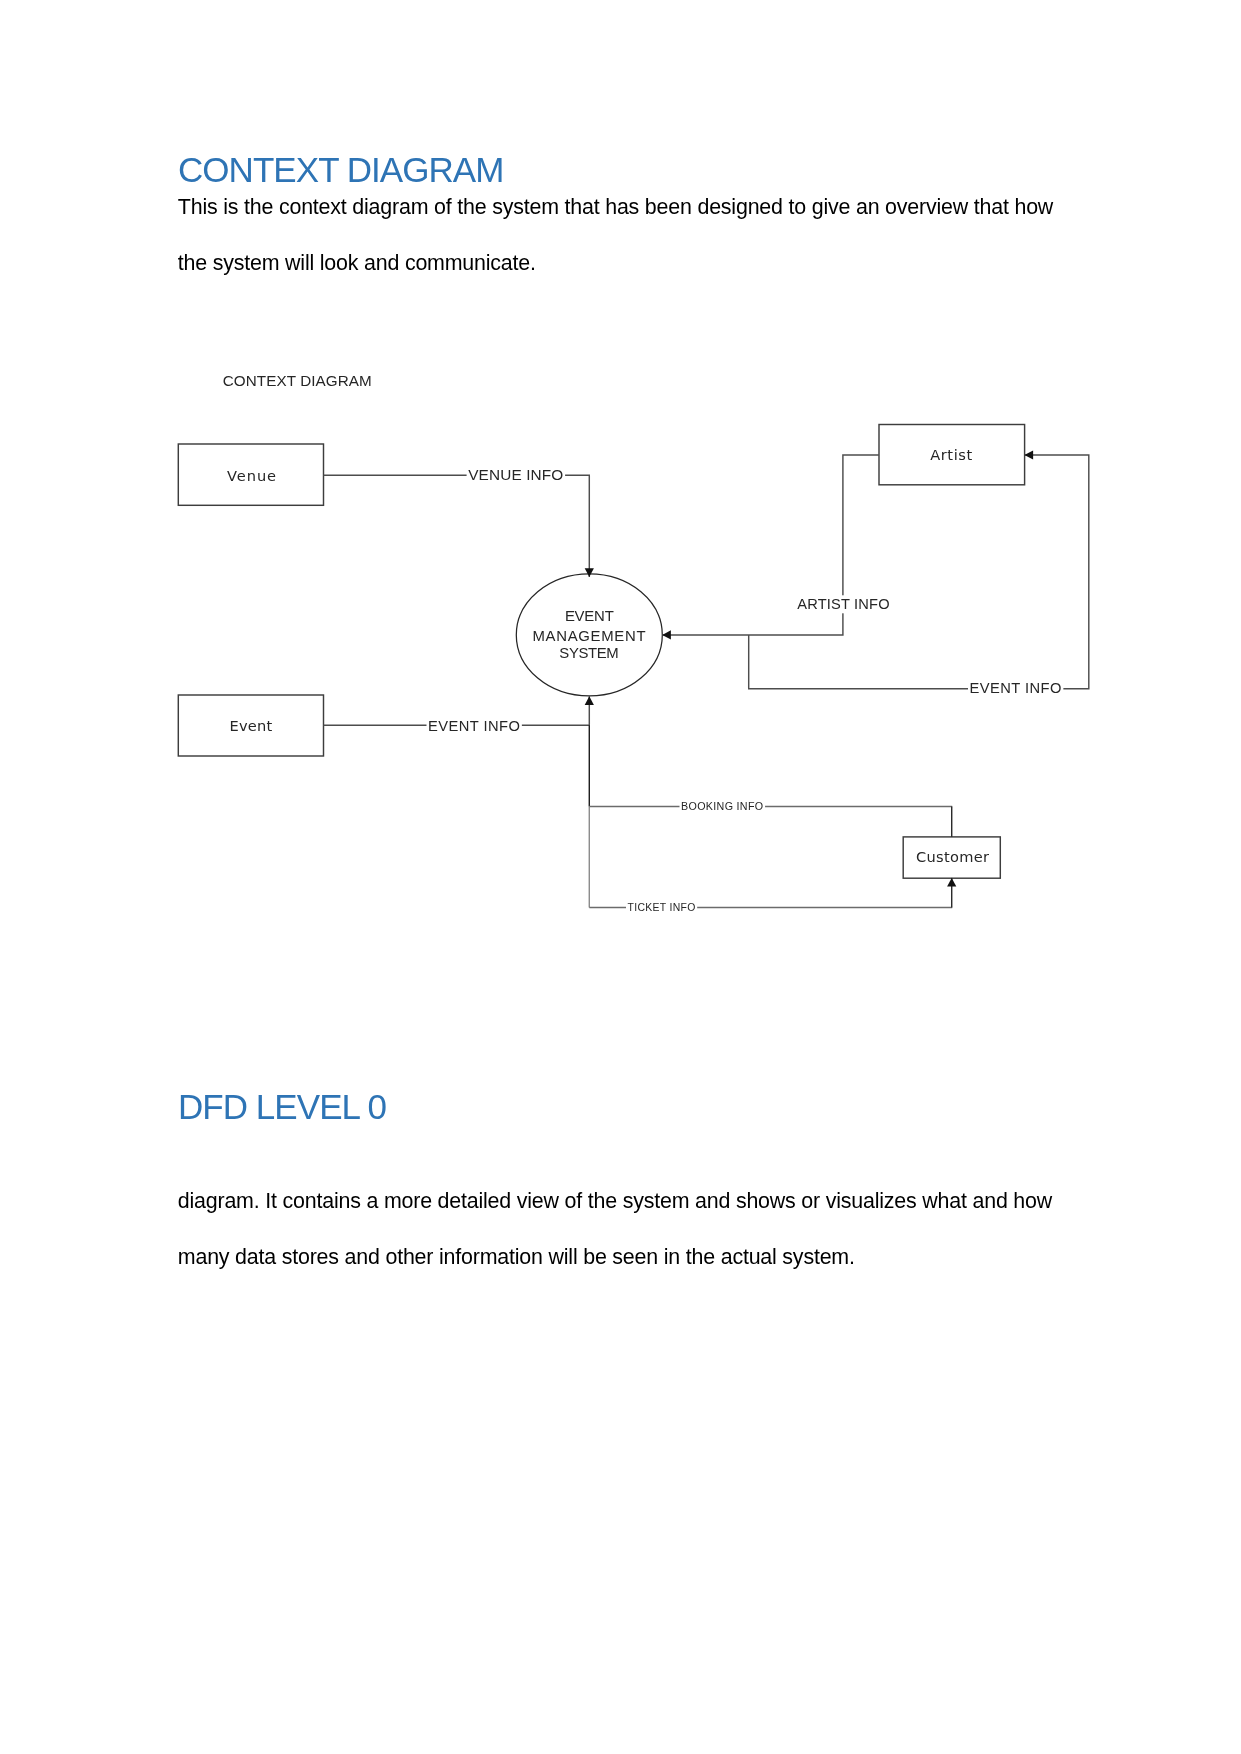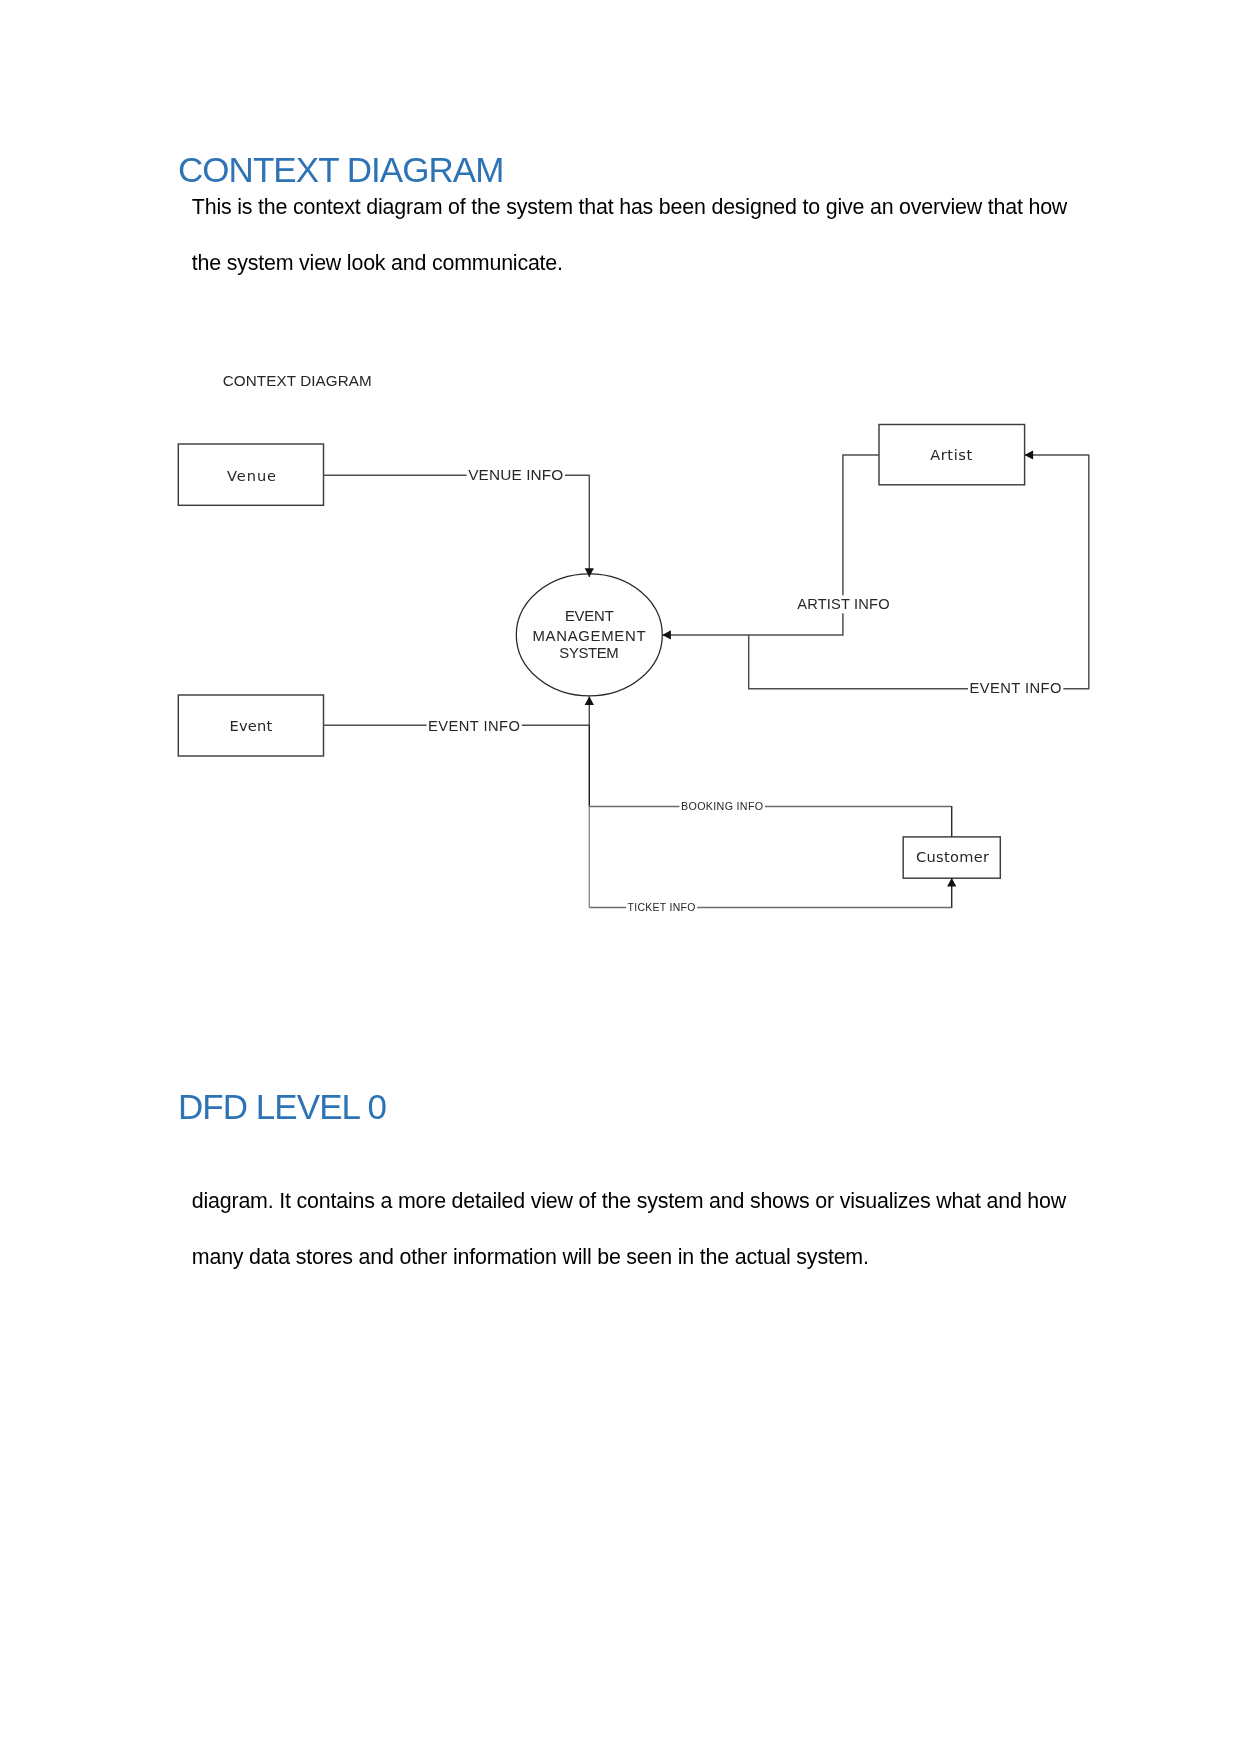--- a/index.html
+++ b/index.html
@@ -4,21 +4,21 @@
 <title>Context Diagram</title>
 <style>
   html,body{margin:0;padding:0;background:#ffffff;}
   body{width:1241px;height:1754px;overflow:hidden;
        font-family:"Liberation Sans",sans-serif;}
   .page{position:relative;width:1241px;height:1426px;background:#fff;overflow:hidden;}
 
   .h1{position:absolute;transform:translateZ(0);will-change:opacity;opacity:0.999;color:#2E74B5;font-weight:400;white-space:nowrap;
       font-family:"Liberation Sans",sans-serif;font-size:35px;line-height:1;letter-spacing:-0.95px;}
   .para{position:absolute;transform:translateZ(0);color:#000000;white-space:nowrap;
-        font-family:"Liberation Sans",sans-serif;font-size:21.4px;line-height:1;letter-spacing:-0.19px;margin-left:14px;}
+        font-family:"Liberation Sans",sans-serif;font-size:21.4px;line-height:1;letter-spacing:-0.19px;}
 
   .rule{position:absolute;background:#d9d9d9;height:1px;}
   .footer{position:absolute;transform:translateZ(0);white-space:nowrap;font-family:"Liberation Sans",sans-serif;
           font-size:20px;line-height:1;text-decoration:underline;}
   .footer .num{font-weight:700;color:#000;}
   .footer .sep{font-weight:700;color:#111;font-size:22px;margin:0 7px 0 8px;}
   .footer .lbl{color:#808080;letter-spacing:0.2px;}
 
   svg.diagram{position:absolute;transform:translateZ(0);}
   svg.diagram text{font-family:"DejaVu Sans",sans-serif;fill:#262626;}
@@ -26,21 +26,21 @@
   svg.diagram g.flowlabel text{font-family:"Liberation Sans",sans-serif;paint-order:stroke fill;stroke:#ffffff;stroke-width:2.4px;
     stroke-linejoin:round;}
 </style>
 </head>
 <body>
 
 <div class="page">
 
   <div class="h1" id="h1a" style="left:178px;top:152.1px;">CONTEXT DIAGRAM</div>
   <div class="para" id="p1l1" style="left:177.8px;top:197.0px;">This is the context diagram of the system that has been designed to give an overview that how</div>
-  <div class="para" id="p1l2" style="left:177.8px;top:252.9px;">the system view look and communicate.</div>
+  <div class="para" id="p1l2" style="left:177.8px;top:252.9px;">the system will look and communicate.</div>
 
   <svg class="diagram" style="left:170px;top:360px;" width="940" height="570" viewBox="0 0 940 570">
 
     <rect x="8.3" y="84" width="145.2" height="61.3" fill="#ffffff" stroke="#3d3d3d" stroke-width="1.45"></rect>
     <text x="57.0" y="120.9" font-size="14.6" letter-spacing="0.94">Venue</text>
 
     <rect x="709" y="64.5" width="145.6" height="60.3" fill="#ffffff" stroke="#3d3d3d" stroke-width="1.45"></rect>
     <text x="760.2" y="99.8" font-size="14.6" letter-spacing="0.6">Artist</text>
 
     <rect x="8.3" y="335" width="145.2" height="61" fill="#ffffff" stroke="#3d3d3d" stroke-width="1.45"></rect>

